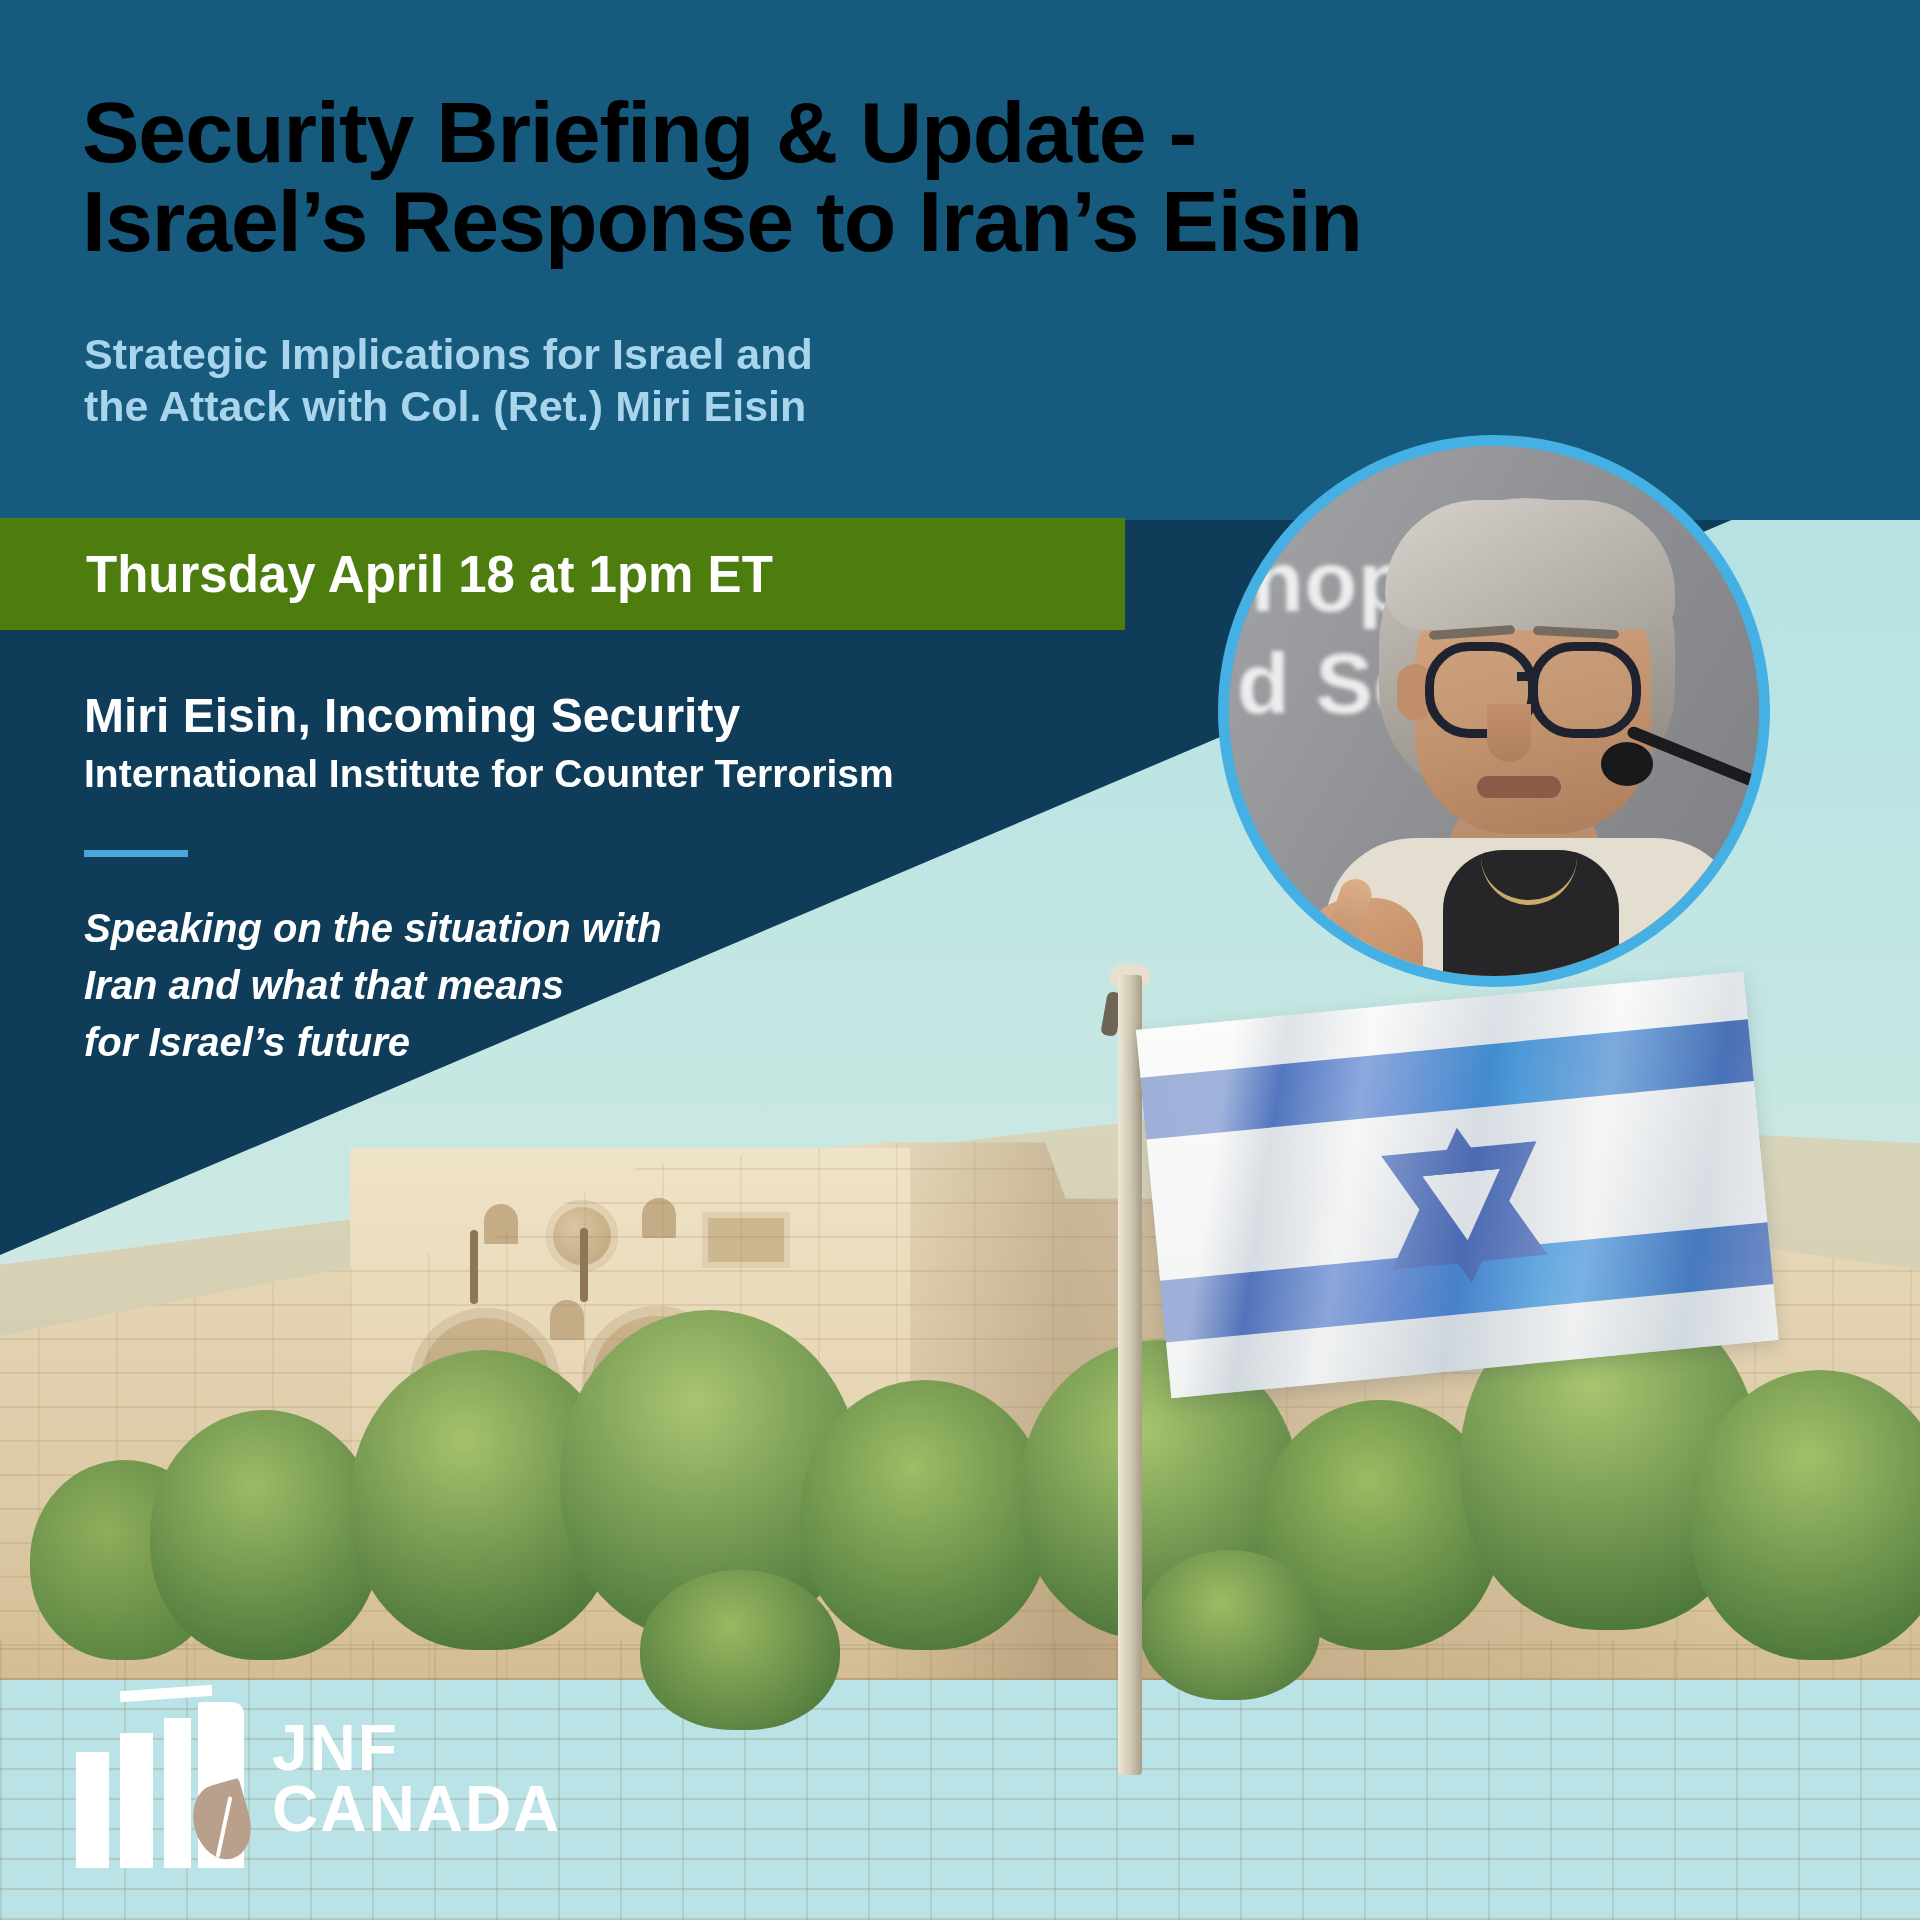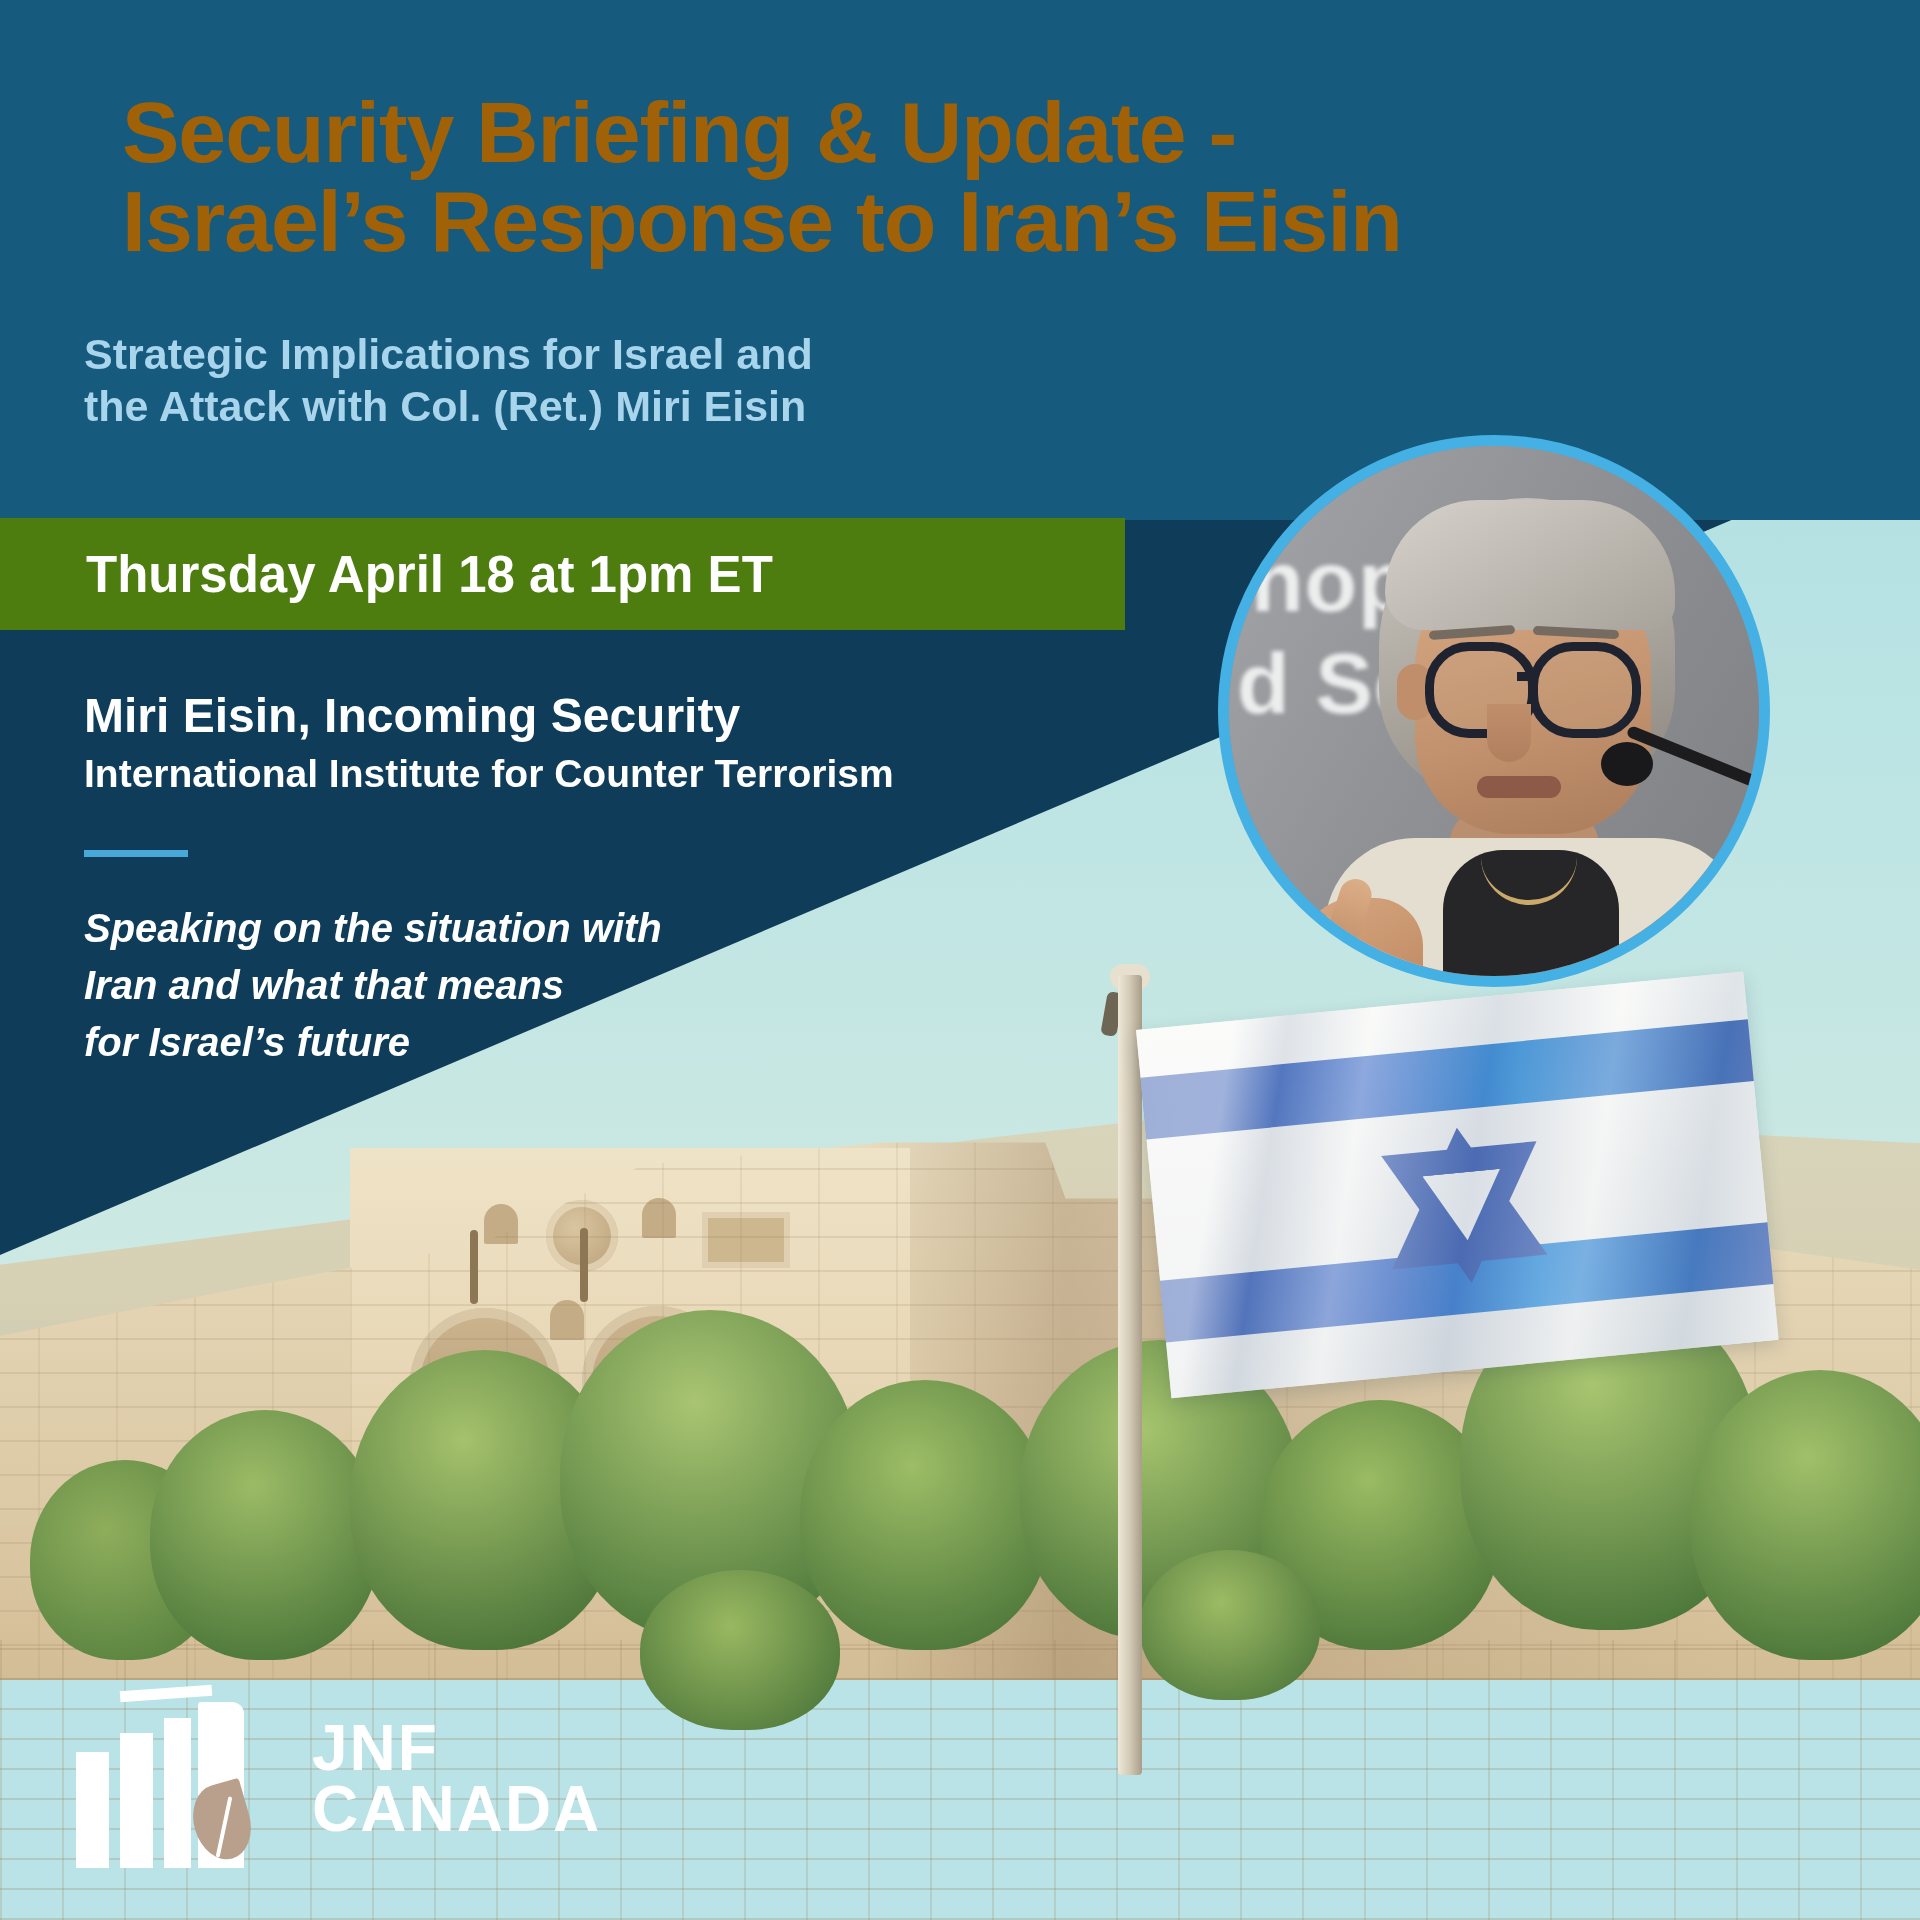--- a/index.html
+++ b/index.html
@@ -110,23 +110,22 @@
   .band-top{
     position:absolute;left:0;top:0;width:1920px;height:520px;
     background:#165a7d;
   }
 
   
   .content{position:absolute;inset:0;}
 
   .title{
     position:absolute;left:82px;top:88px;width:1430px;
-    color:#a16207;font-size:86px;font-weight:700;line-height:1.04;
+    color:#000000;font-size:86px;font-weight:700;line-height:1.04;
     letter-spacing:-1px;
-    margin-left:40px;
   }
   .title .l2{display:block;}
 
   .subtitle{
     position:absolute;left:84px;top:328px;width:1000px;
     color:#a8d4ec;font-size:43px;font-weight:700;line-height:1.22;
   }
 
   .date-banner{
     position:absolute;left:0;top:518px;width:1125px;height:112px;
@@ -272,21 +271,21 @@
   .b3{left:88px;width:27px;height:150px;}
   .b4{left:122px;width:46px;height:166px;border-radius:3px 12px 0 0;}
   .topbar{position:absolute;left:44px;top:-12px;width:92px;height:11px;background:#ffffff;transform:rotate(-4deg);}
   .leaf{
     position:absolute;left:118px;top:84px;width:56px;height:76px;
     background:#b9a08c;
     border-radius:50% 6% 50% 50%;
     transform:rotate(-16deg);
   }
   .leaf-vein{position:absolute;left:146px;top:96px;width:4px;height:62px;background:#ffffff;transform:rotate(12deg);border-radius:2px;}
-  .logo-text{position:absolute;left:196px;top:18px;color:#ffffff;font-weight:700;line-height:.96;margin-left:40px;}
+  .logo-text{position:absolute;left:196px;top:18px;color:#ffffff;font-weight:700;line-height:.96;}
   .logo-jnf{font-size:64px;letter-spacing:2px;display:block;}
   .logo-canada{font-size:64px;letter-spacing:2px;display:block;}
 </style>
 </head>
 <body>
 
 <div id="poster">
 
   <div class="photo">
     <div class="sky"></div>

